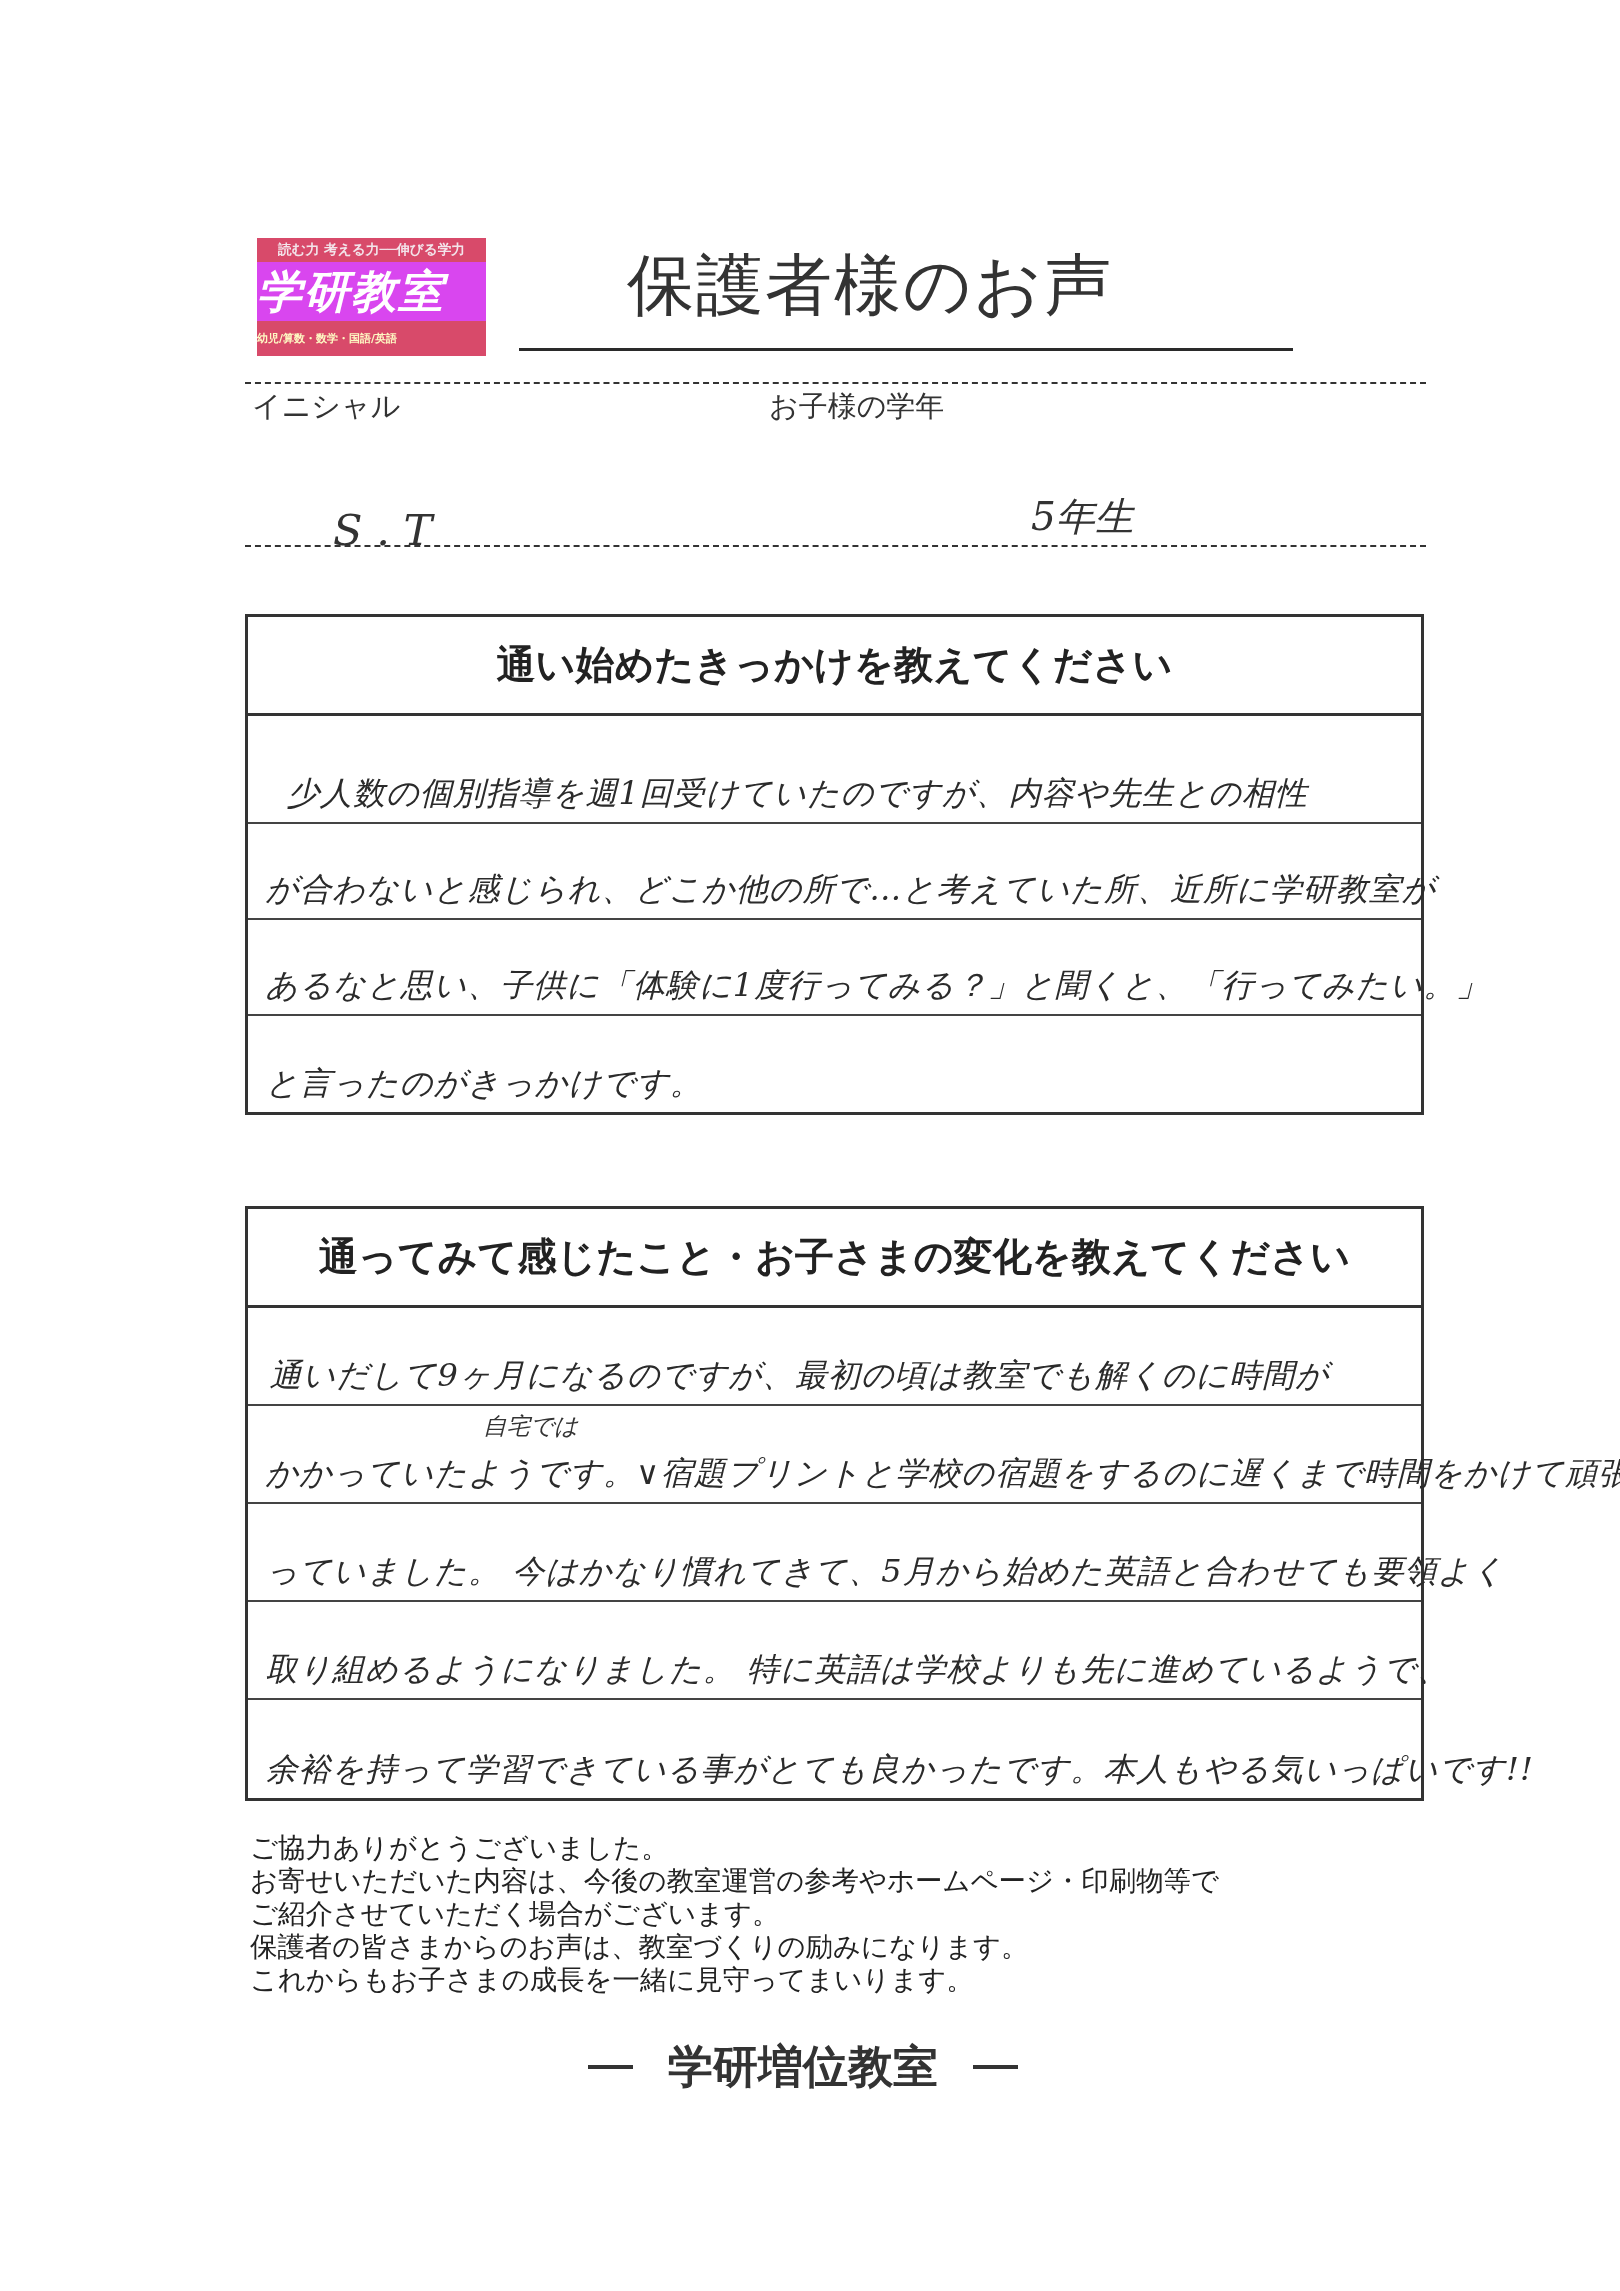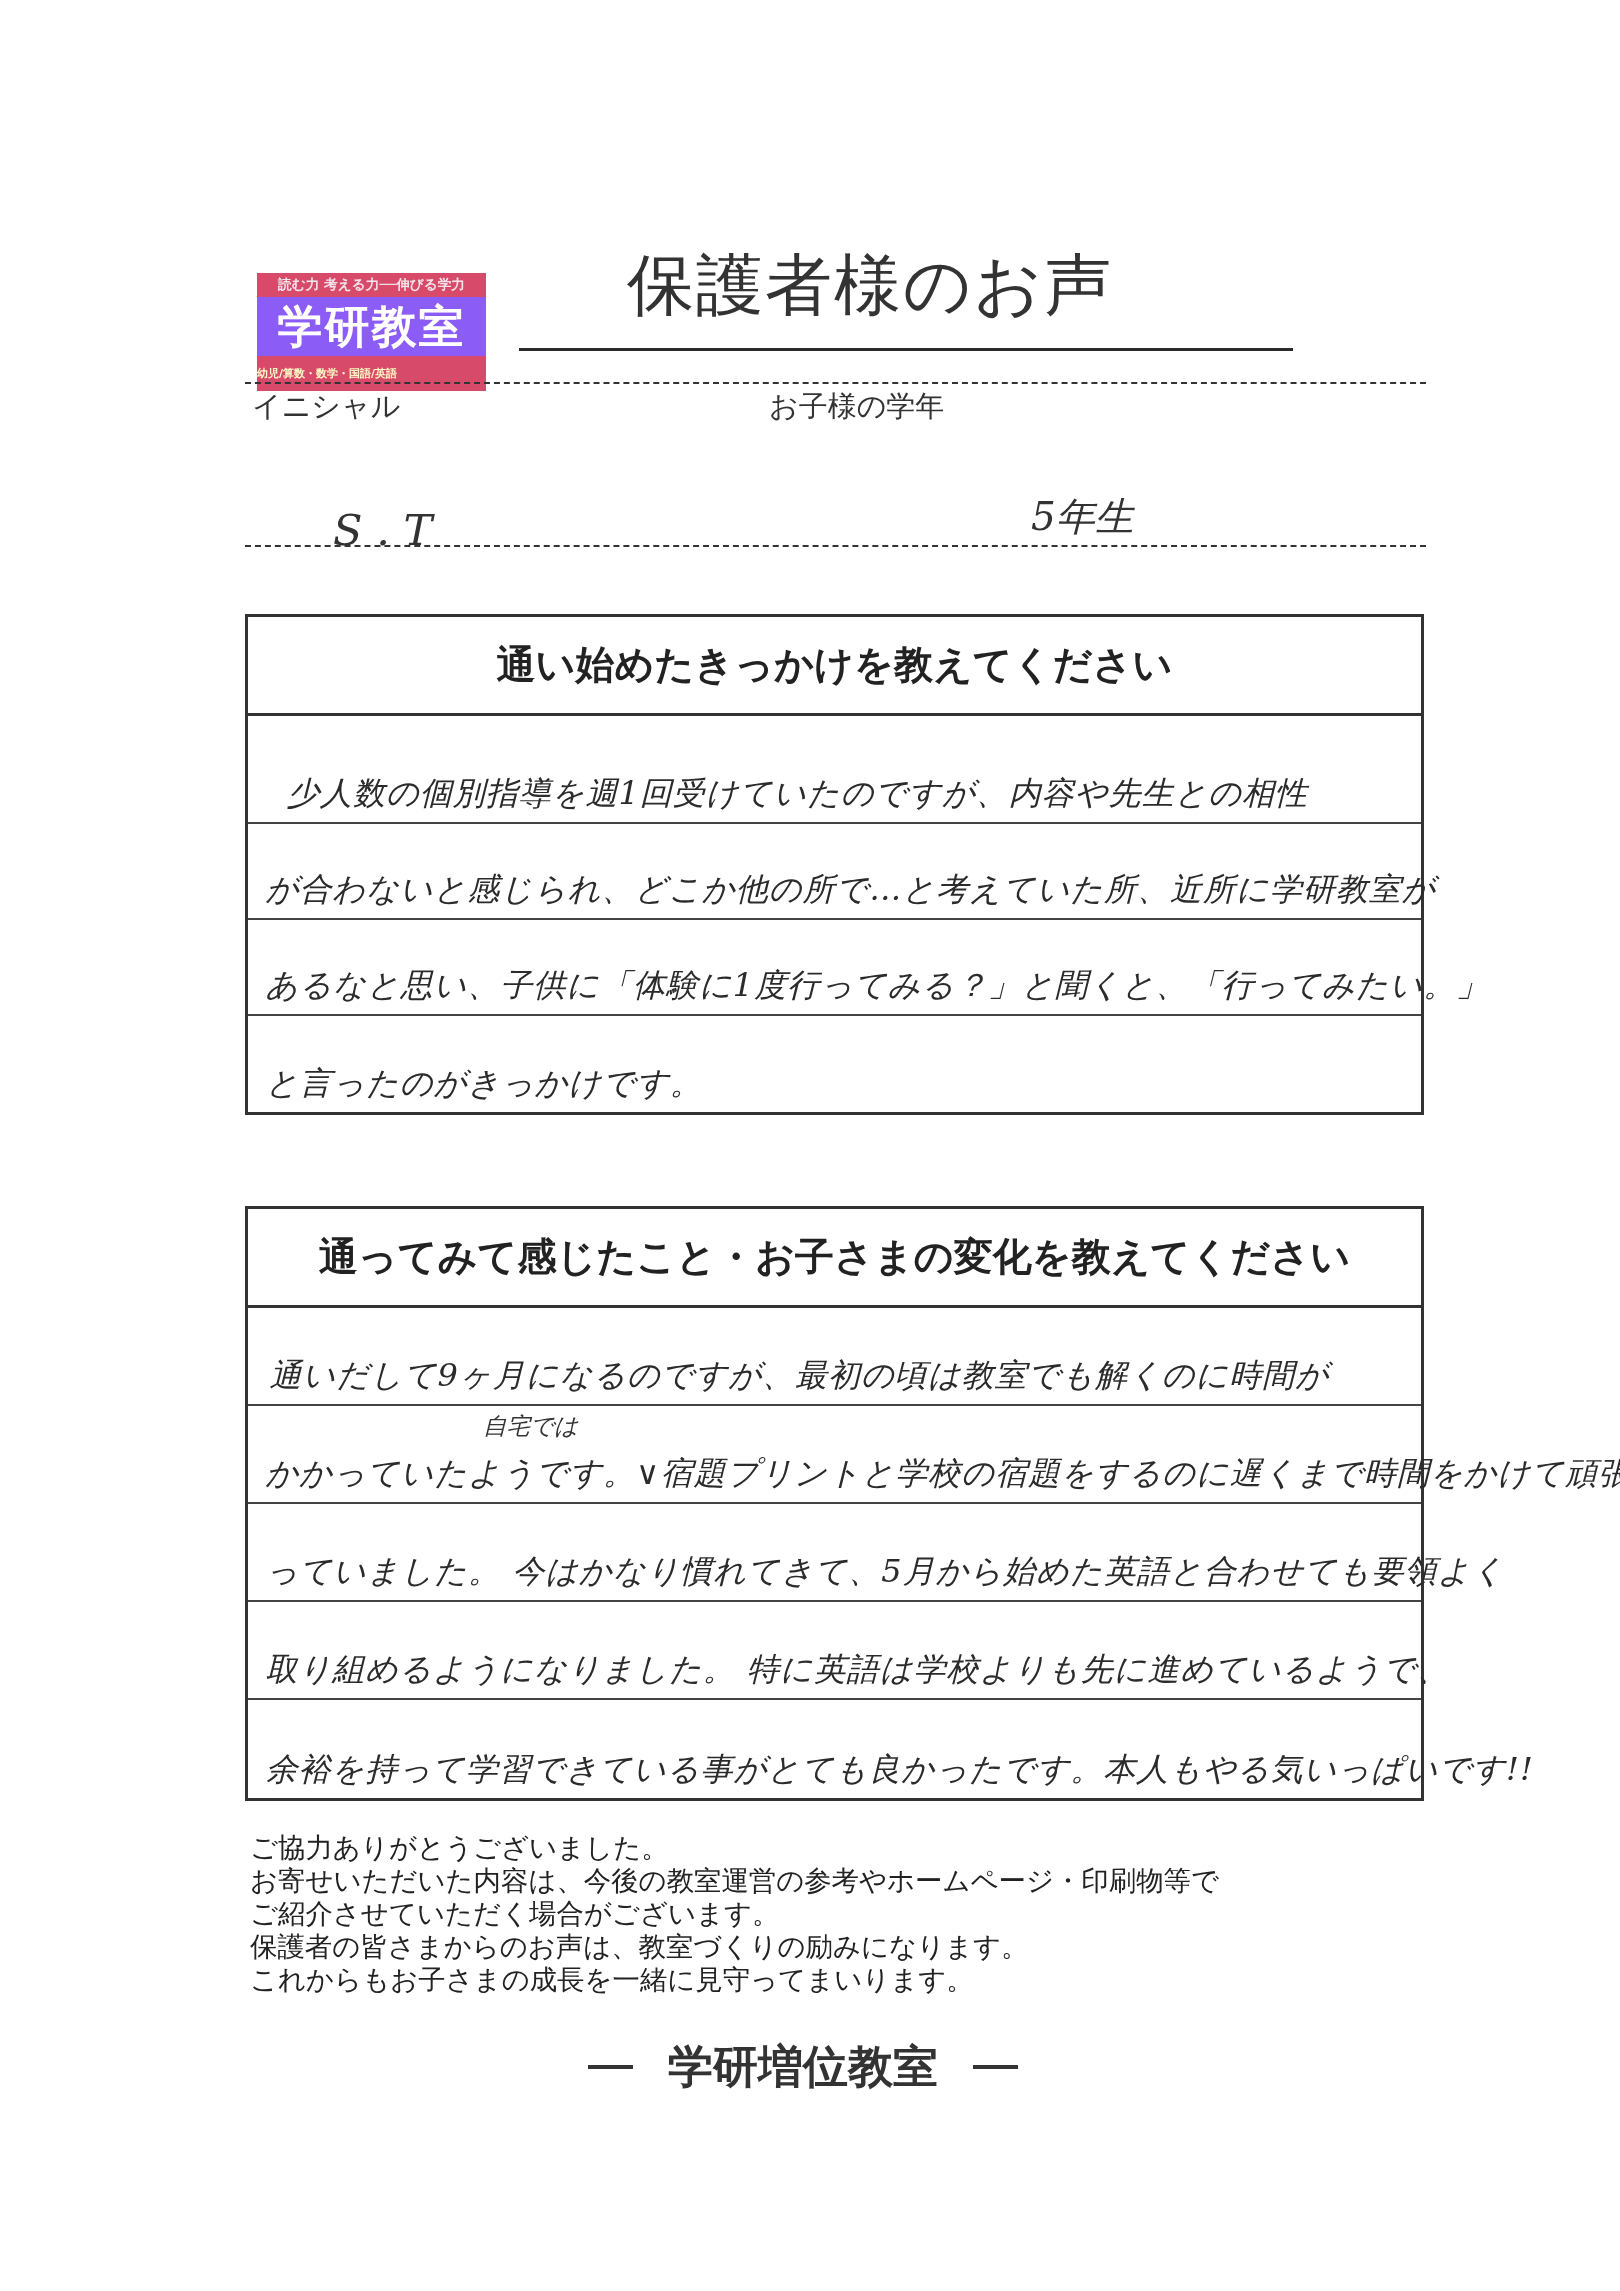--- a/index.html
+++ b/index.html
@@ -4,30 +4,31 @@
   <style>
     html, body { margin: 0; padding: 0; background: #ffffff; }
     body {
       width: 1620px; height: 2292px; position: relative; overflow: hidden;
       font-family: "DejaVu Sans", "Liberation Sans", sans-serif;
       color: #222222;
     }
     .abs { position: absolute; }
 
     
-    .logo { left: 257px; top: 238px; width: 229px; height: 118px; margin-top: 35px; }
+    .logo { left: 257px; top: 238px; width: 229px; height: 118px; }
     .logo-top {
       height: 23.5px; background: #d84a6a; color: #f3e4ea;
       font-size: 13.7px; line-height: 23.5px; text-align: center; font-weight: bold;
       letter-spacing: 0px; white-space: nowrap; overflow: hidden;
     }
     .logo-mid {
-      height: 59px; background: #8b5cf6; color: #ffffff;
-      font-size: 45px; line-height: 59px; text-align: center; font-weight: bold;
+      height: 59px; background: #d946ef; color: #ffffff;
+      font-size: 45px; line-height: 59px; text-align: left; font-weight: bold;
       letter-spacing: 2px;
+      font-style: italic;
     }
     .logo-bot {
       height: 35px; background: #d84a6a; color: #fef9c3;
       font-size: 11px; line-height: 35px; text-align: left; font-weight: bold;
       white-space: nowrap; overflow: hidden;
     }
 
     .title {
       left: 627px; top: 240px; font-size: 67px; font-weight: normal; color: #333;
       letter-spacing: 2px; white-space: nowrap;

